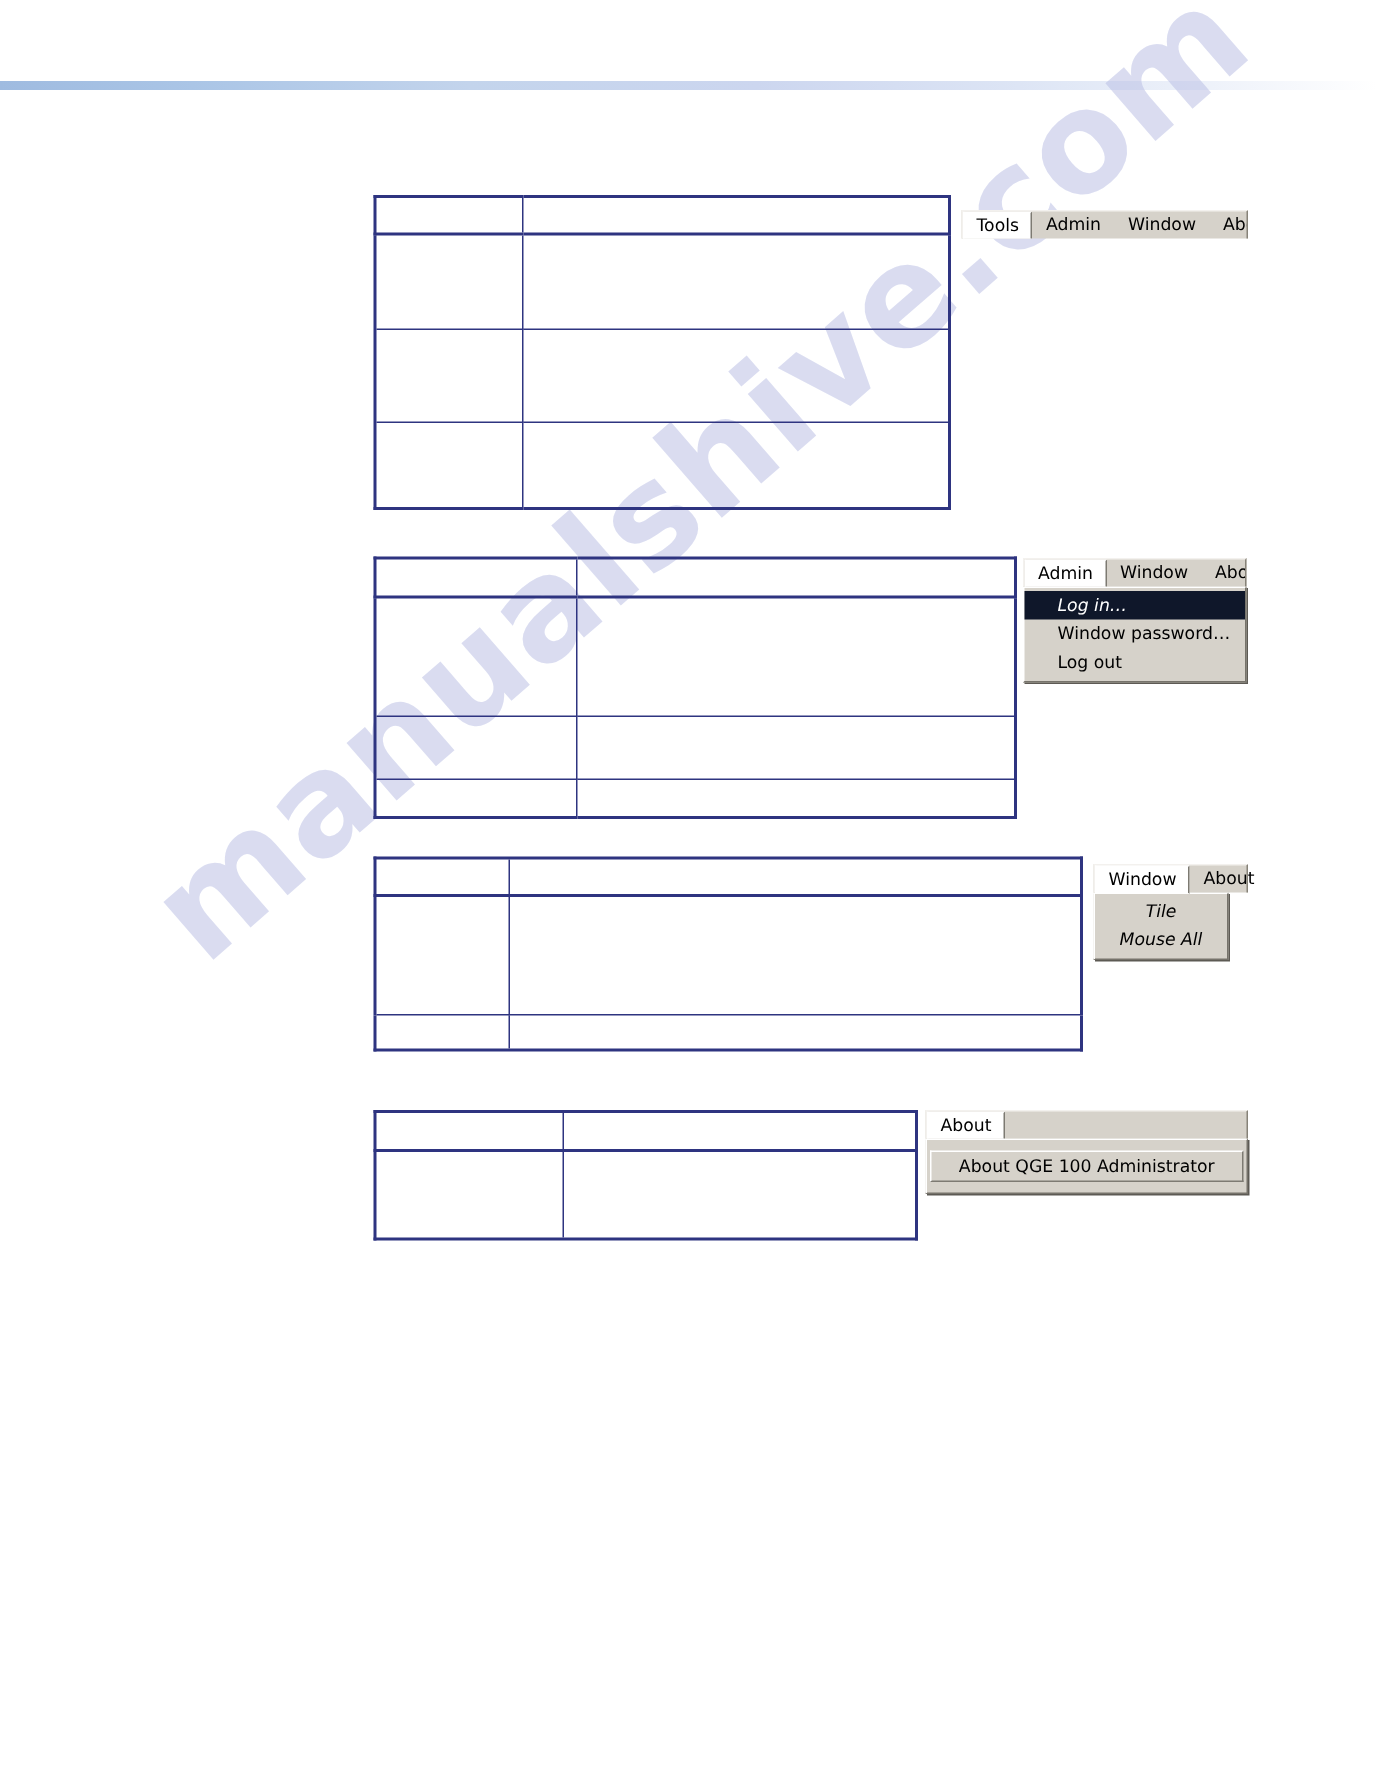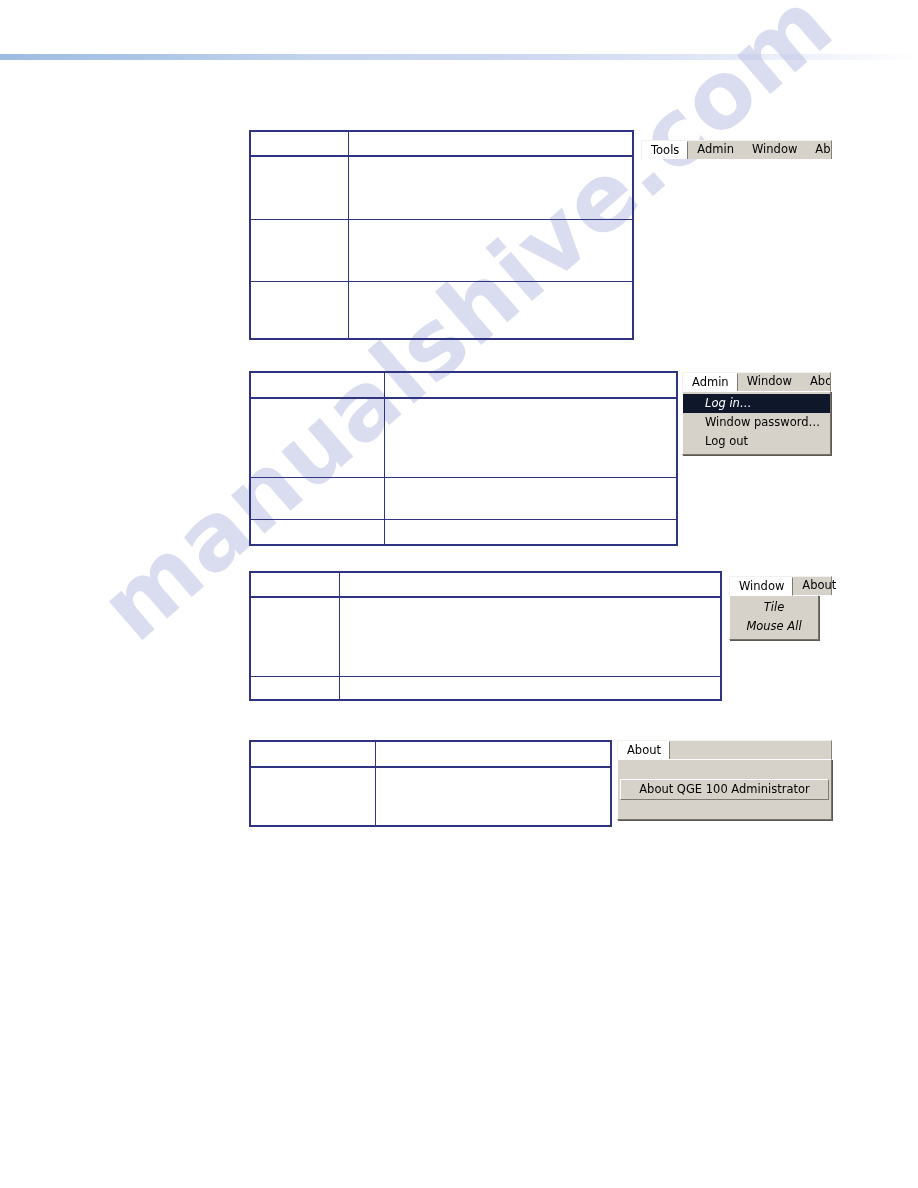--- a/index.html
+++ b/index.html
@@ -143,21 +143,21 @@
   .menu-item.selected {
     background: #0f172a;
     color: #ffffff;
     font-style: italic;
   }
   .menu-item.center {
     text-align: center;
     padding-left: 14px;
   }
   .menu-item.raised {
-    margin: 16px 2px;
+    margin: 4px 2px;
     padding: 2px 18px 3px 18px;
     text-align: center;
     border-top: 1px solid #ffffff;
     border-left: 1px solid #ffffff;
     border-right: 1px solid #7d7a72;
     border-bottom: 1px solid #7d7a72;
     background: #d6d2ca;
   }
 
   

